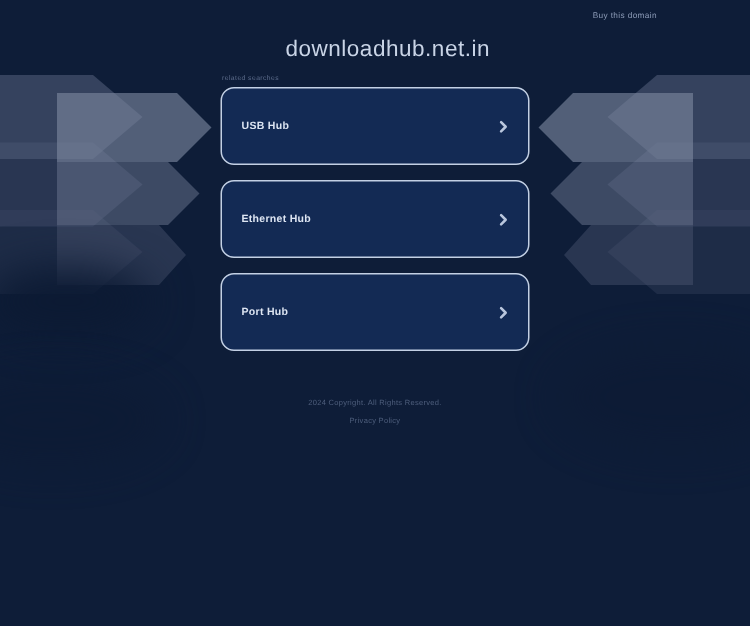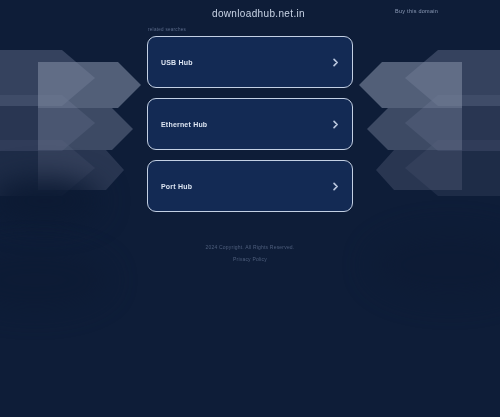--- a/index.html
+++ b/index.html
@@ -49,22 +49,22 @@
     position:absolute;
     top:8px; right:62px;
     font-size:5.5px;
     letter-spacing:.25px;
     color:#8d9cb8;
     text-decoration:none;
     white-space:nowrap;
   }
 
   #domain-title {
-    margin-top:8px;
-    font-size:10px;
+    margin-top:24px;
+    font-size:15px;
     font-weight:400;
     letter-spacing:.35px;
     color:#c9d4e6;
     white-space:nowrap;
     padding-left:17px;
   }
 
   #related-label {
     align-self:flex-start;
     margin-left:148px;

